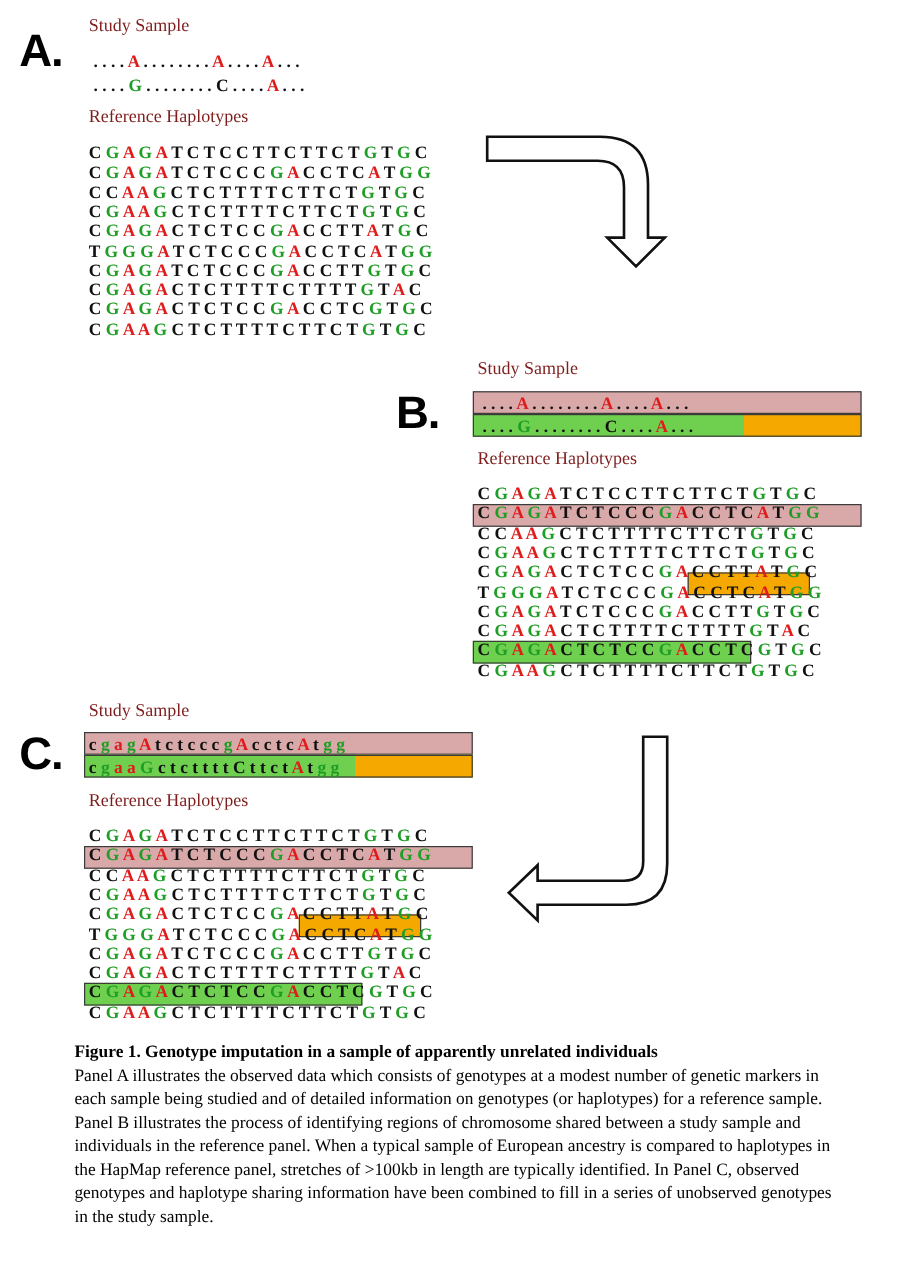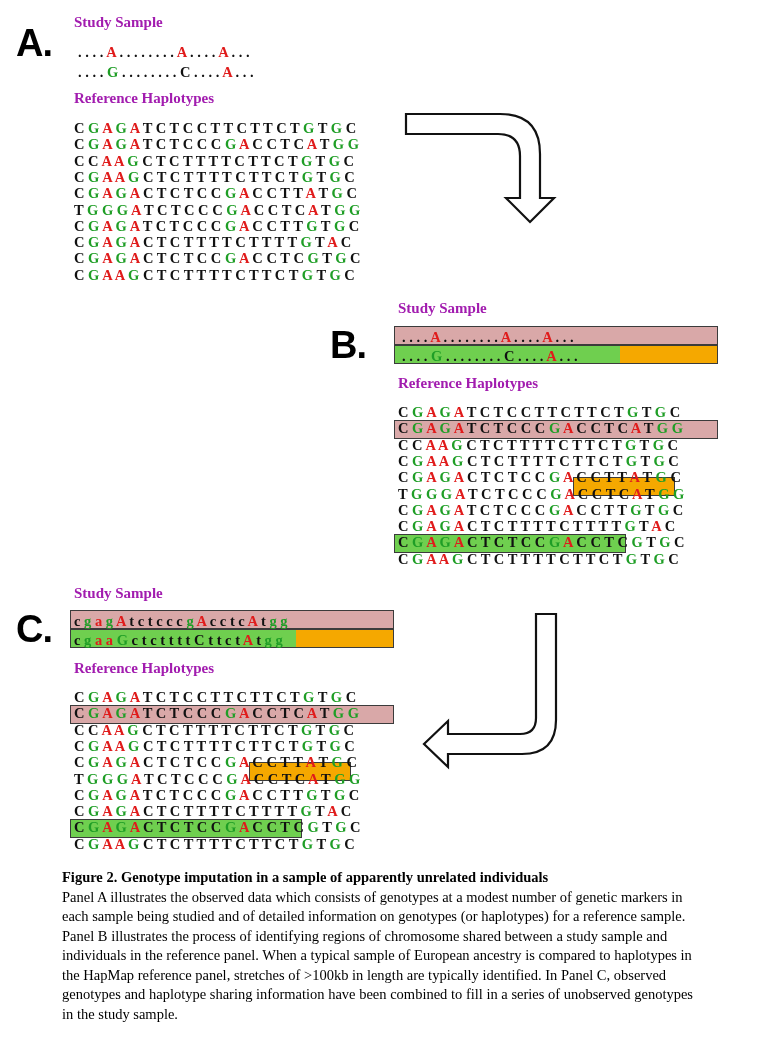--- a/index.html
+++ b/index.html
@@ -14,23 +14,23 @@
     position:absolute;
     font-family:"Liberation Sans", sans-serif;
     font-weight:bold;
     font-size:38px;
     color:#000;
     letter-spacing:-1px;
   }
   .sec-title{
     position:absolute;
     font-family:"Liberation Serif", serif;
-    font-weight:bold;
+    font-weight:normal;
     font-size:15px;
-    color:#a21caf;
+    color:#7f1d1d;
     white-space:nowrap;
     text-align:center;
   }
   .seqrow{
     position:absolute;
     font-family:"Liberation Serif", serif;
     font-weight:bold;
     font-size:14.5px;
     white-space:pre;
     line-height:16px;
@@ -151,15 +151,15 @@
     <div class="seqrow" style="left: 74px; top: 803.1px; letter-spacing: 1.1px;"><span class="base-C">C</span><span> </span><span class="base-G">G</span><span> </span><span class="base-A">A</span><span> </span><span class="base-G">G</span><span> </span><span class="base-A">A</span><span> </span><span class="base-C">C</span><span> </span><span class="base-T">T</span><span> </span><span class="base-C">C</span><span> </span><span class="base-T">T</span><span> </span><span class="base-T">T</span><span> </span><span class="base-T">T</span><span> </span><span class="base-T">T</span><span> </span><span class="base-C">C</span><span> </span><span class="base-T">T</span><span> </span><span class="base-T">T</span><span> </span><span class="base-T">T</span><span> </span><span class="base-T">T</span><span> </span><span class="base-G">G</span><span> </span><span class="base-T">T</span><span> </span><span class="base-A">A</span><span> </span><span class="base-C">C</span></div>
     <div class="seqrow" style="left: 74px; top: 819.4px; letter-spacing: 1.1px;"><span class="base-C">C</span><span> </span><span class="base-G">G</span><span> </span><span class="base-A">A</span><span> </span><span class="base-G">G</span><span> </span><span class="base-A">A</span><span> </span><span class="base-C">C</span><span> </span><span class="base-T">T</span><span> </span><span class="base-C">C</span><span> </span><span class="base-T">T</span><span> </span><span class="base-C">C</span><span> </span><span class="base-C">C</span><span> </span><span class="base-G">G</span><span> </span><span class="base-A">A</span><span> </span><span class="base-C">C</span><span> </span><span class="base-C">C</span><span> </span><span class="base-T">T</span><span> </span><span class="base-C">C</span><span> </span><span class="base-G">G</span><span> </span><span class="base-T">T</span><span> </span><span class="base-G">G</span><span> </span><span class="base-C">C</span></div>
     <div class="seqrow" style="left: 74px; top: 835.7px; letter-spacing: 1.1px;"><span class="base-C">C</span><span> </span><span class="base-G">G</span><span> </span><span class="base-A">A</span><span> </span><span class="base-A">A</span><span> </span><span class="base-G">G</span><span> </span><span class="base-C">C</span><span> </span><span class="base-T">T</span><span> </span><span class="base-C">C</span><span> </span><span class="base-T">T</span><span> </span><span class="base-T">T</span><span> </span><span class="base-T">T</span><span> </span><span class="base-T">T</span><span> </span><span class="base-C">C</span><span> </span><span class="base-T">T</span><span> </span><span class="base-T">T</span><span> </span><span class="base-C">C</span><span> </span><span class="base-T">T</span><span> </span><span class="base-G">G</span><span> </span><span class="base-T">T</span><span> </span><span class="base-G">G</span><span> </span><span class="base-C">C</span></div>
   </div>
 
 <svg class="arrow" style="left:420px;top:612px;" width="160" height="160" viewBox="0 0 160 160">
   <path d="M136 2 L136 108 Q136 142 102 142 L28 142 L28 155 L4 132 L28 109 L28 122 L100 122 Q116 122 116 106 L116 2 Z" fill="#ffffff" stroke="#111111" stroke-width="2.2" stroke-linejoin="miter"></path>
 </svg>
 
 <div class="caption" style="left:62px;top:868px;">
-  <div style="font-weight:bold;">Figure 2. Genotype imputation in a sample of apparently unrelated individuals</div>
+  <div style="font-weight:bold;">Figure 1. Genotype imputation in a sample of apparently unrelated individuals</div>
   <div id="caption-body"><b>Panel A</b><span> illustrates the observed data which consists of genotypes at a modest number of genetic markers in each sample being studied and of detailed information on genotypes (or haplotypes) for a reference sample. </span><b>Panel B</b><span> illustrates the process of identifying regions of chromosome shared between a study sample and individuals in the reference panel. When a typical sample of European ancestry is compared to haplotypes in the HapMap reference panel, stretches of &gt;100kb in length are typically identified. In </span><b>Panel C,</b><span> observed genotypes and haplotype sharing information have been combined to fill in a series of unobserved genotypes in the study sample.</span></div>
 </div>
 
 </body></html>

